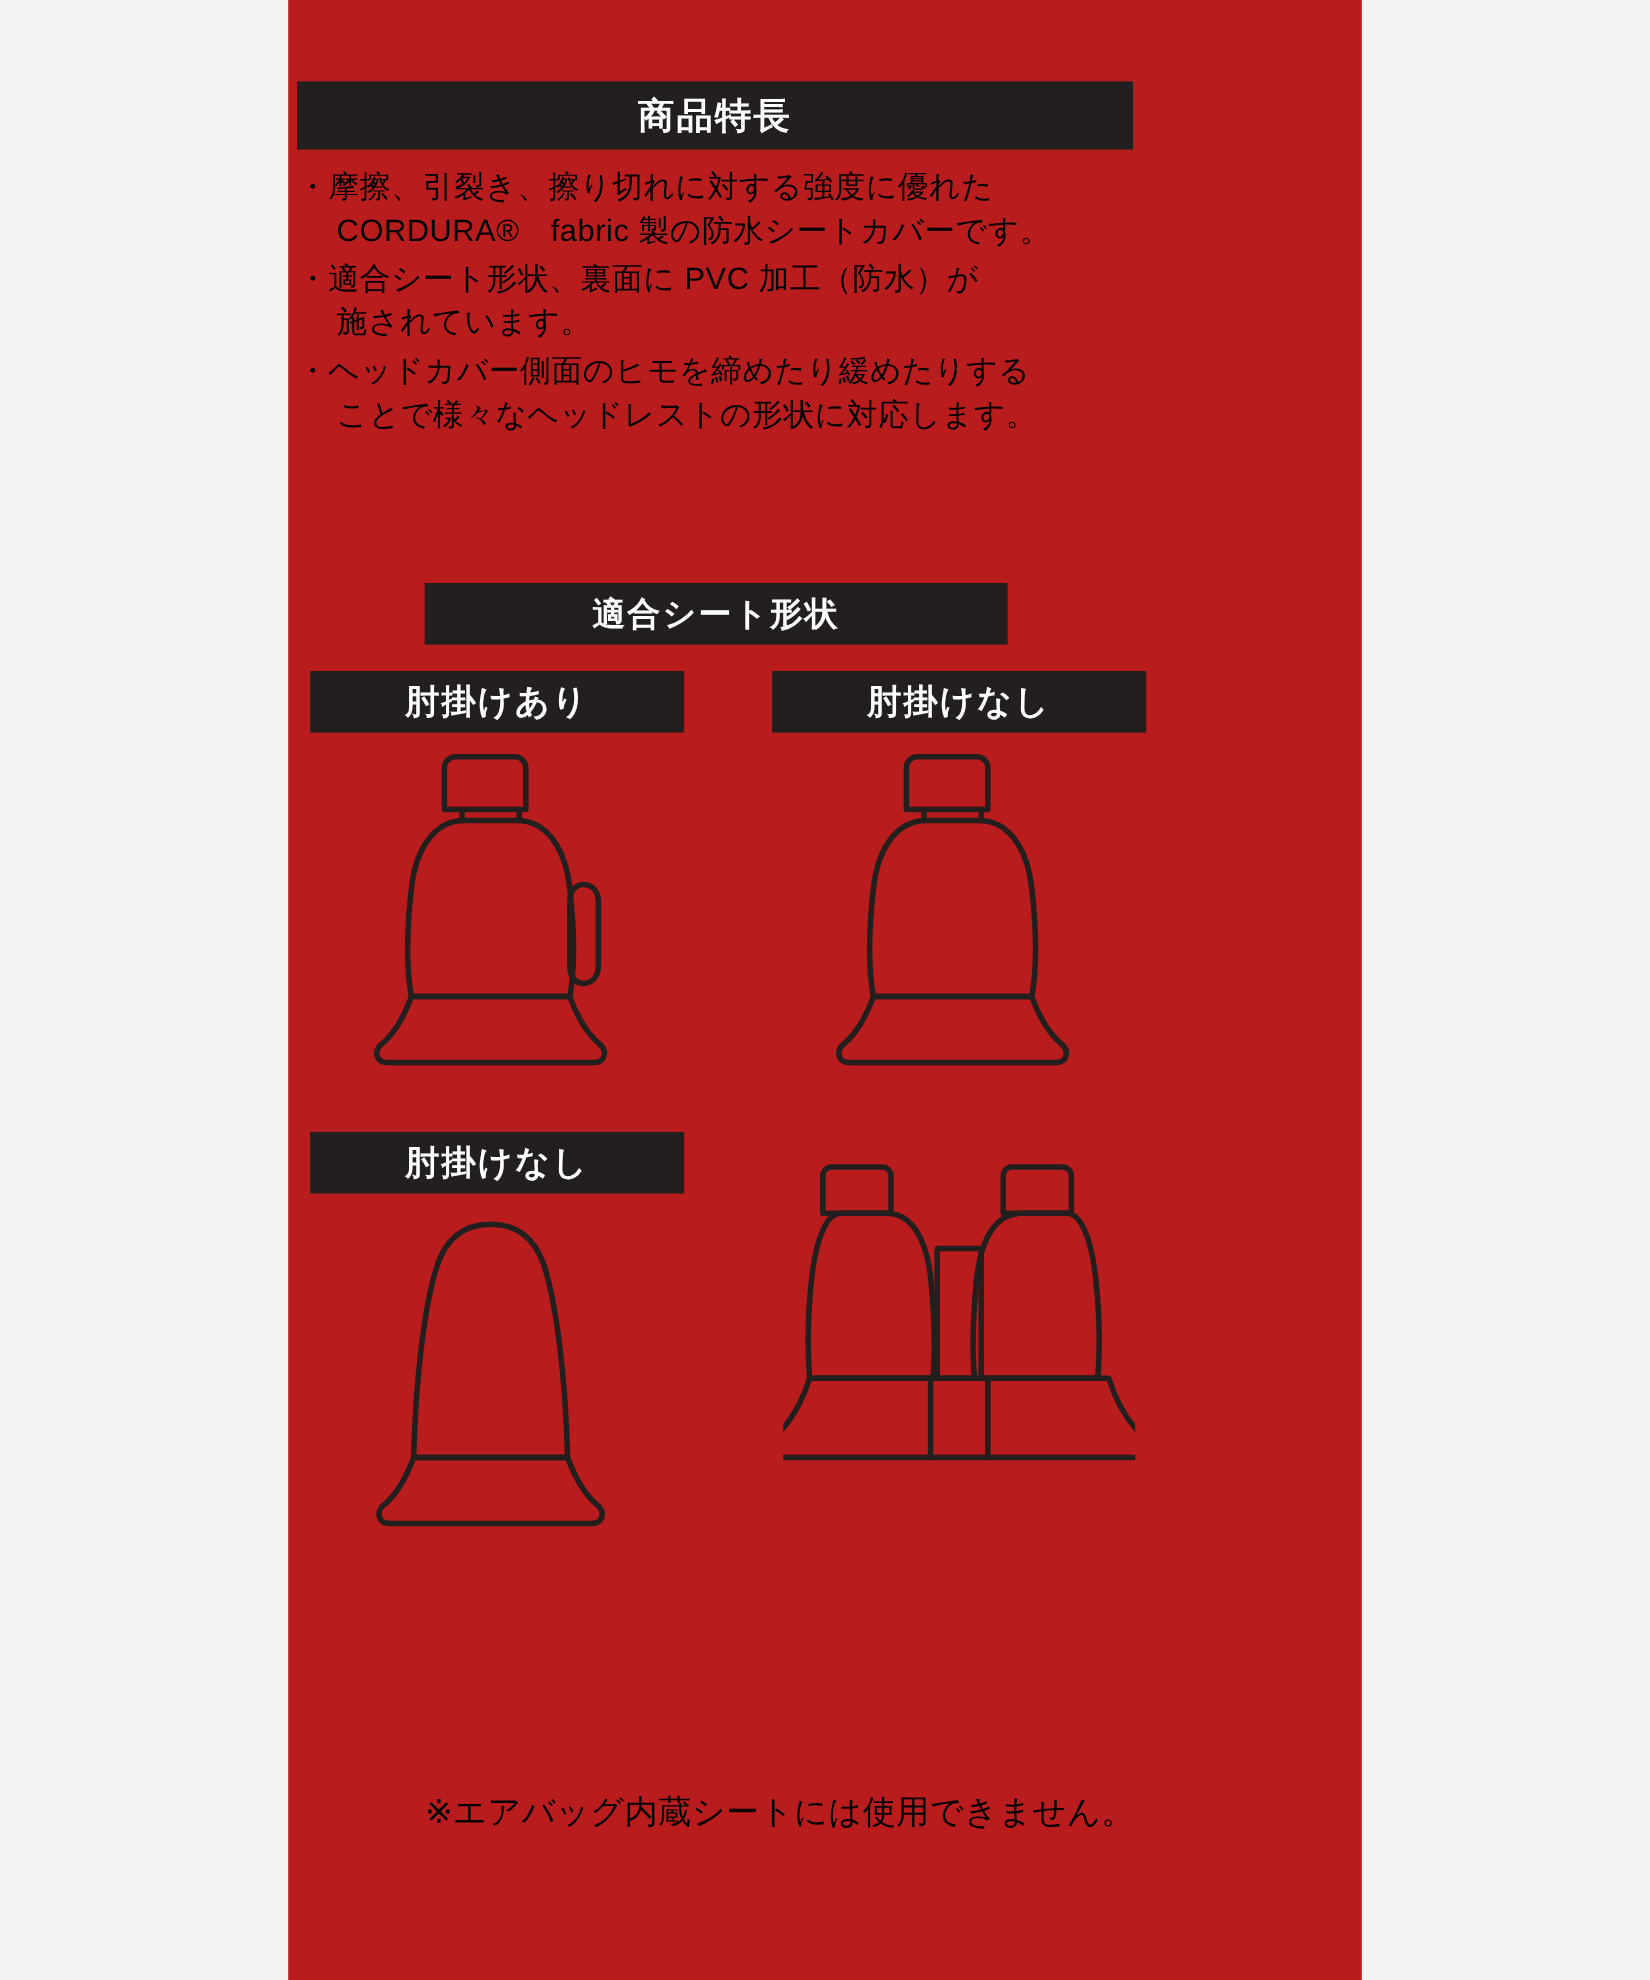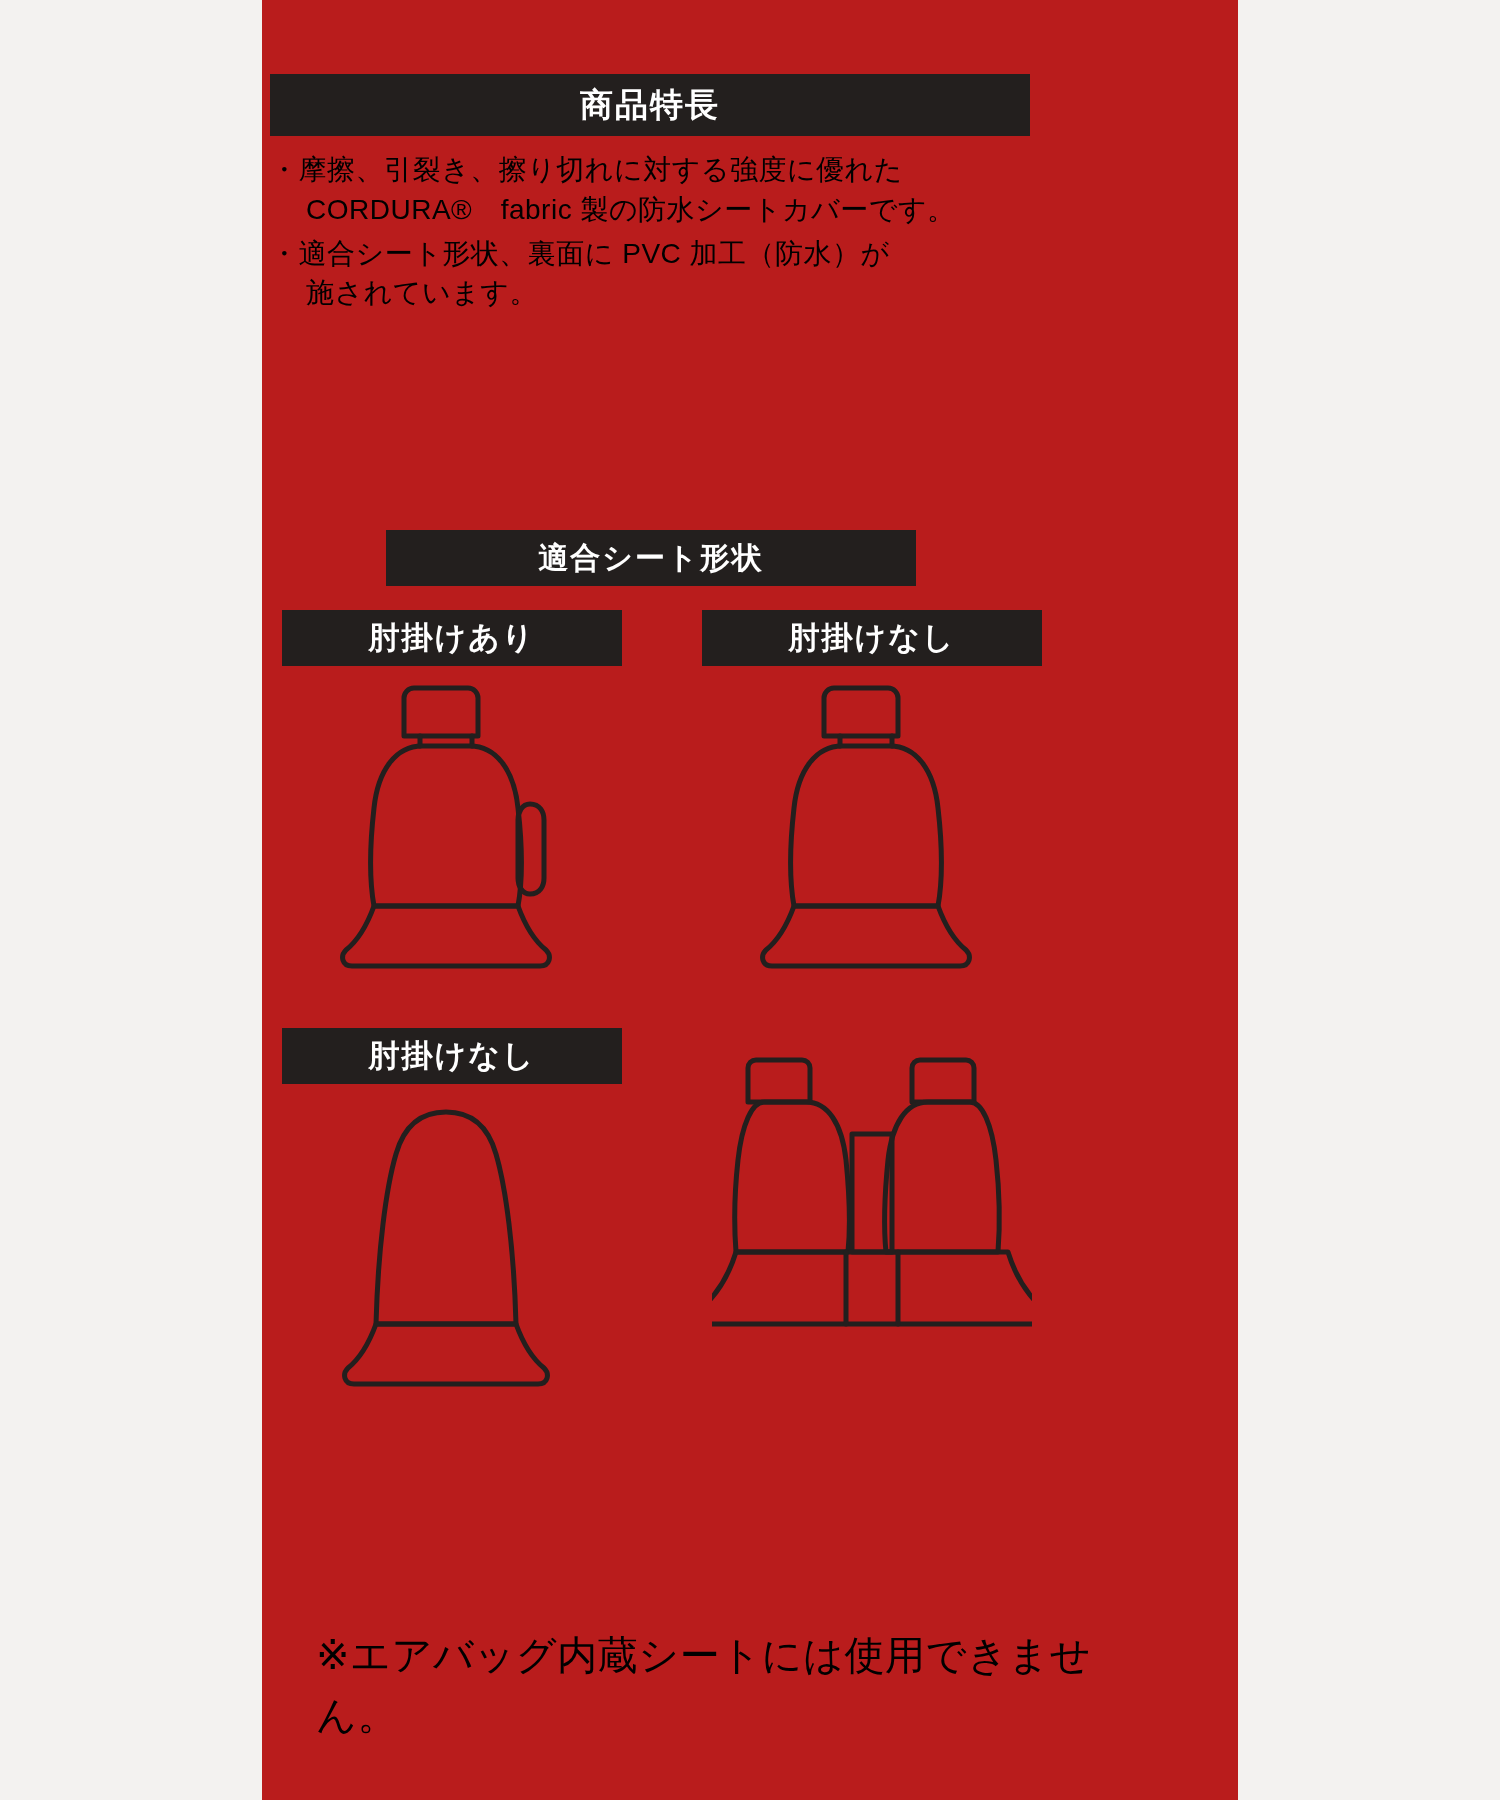--- a/index.html
+++ b/index.html
@@ -112,42 +112,44 @@
 
   
   #notes {
     position: absolute;
     left: 40px;
     top: 1625px;
     width: 800px;
   }
   .note {
     display: block;
-    font-size: 40px;
+    font-size: 30px;
     line-height: 1.5;
     letter-spacing: 0.5px;
-    text-align: left;
+    text-align: center;
     padding-left: 14px;
   }
 </style>
 </head>
 <body>
 
 <div class="page">
   <div class="inner">
 
     <div class="bar" id="features-bar">
       <span>商品特長</span>
     </div>
 
     <div id="features-list">
       <span class="feature-item">・摩擦、引裂き、擦り切れに対する強度に優れた
  CORDURA®　fabric 製の防水シートカバーです。</span>
       <span class="feature-item">・適合シート形状、裏面に PVC 加工（防水）が
  施されています。</span>
+      <span class="feature-item">・ヘッドカバー側面のヒモを締めたり緩めたりする
+ ことで様々なヘッドレストの形状に対応します。</span>
     </div>
 
     <div class="bar" id="shapes-bar">
       <span>適合シート形状</span>
     </div>
 
     <div id="shape-grid">
 
       <div class="shape-row">
 

